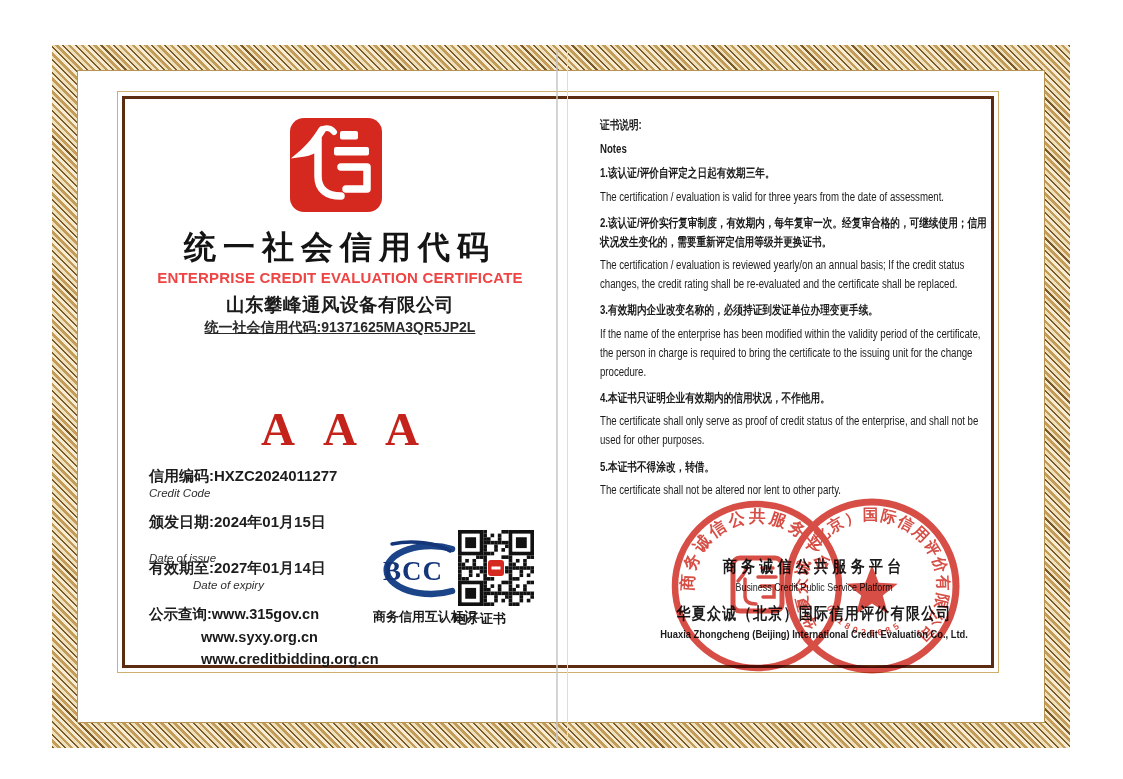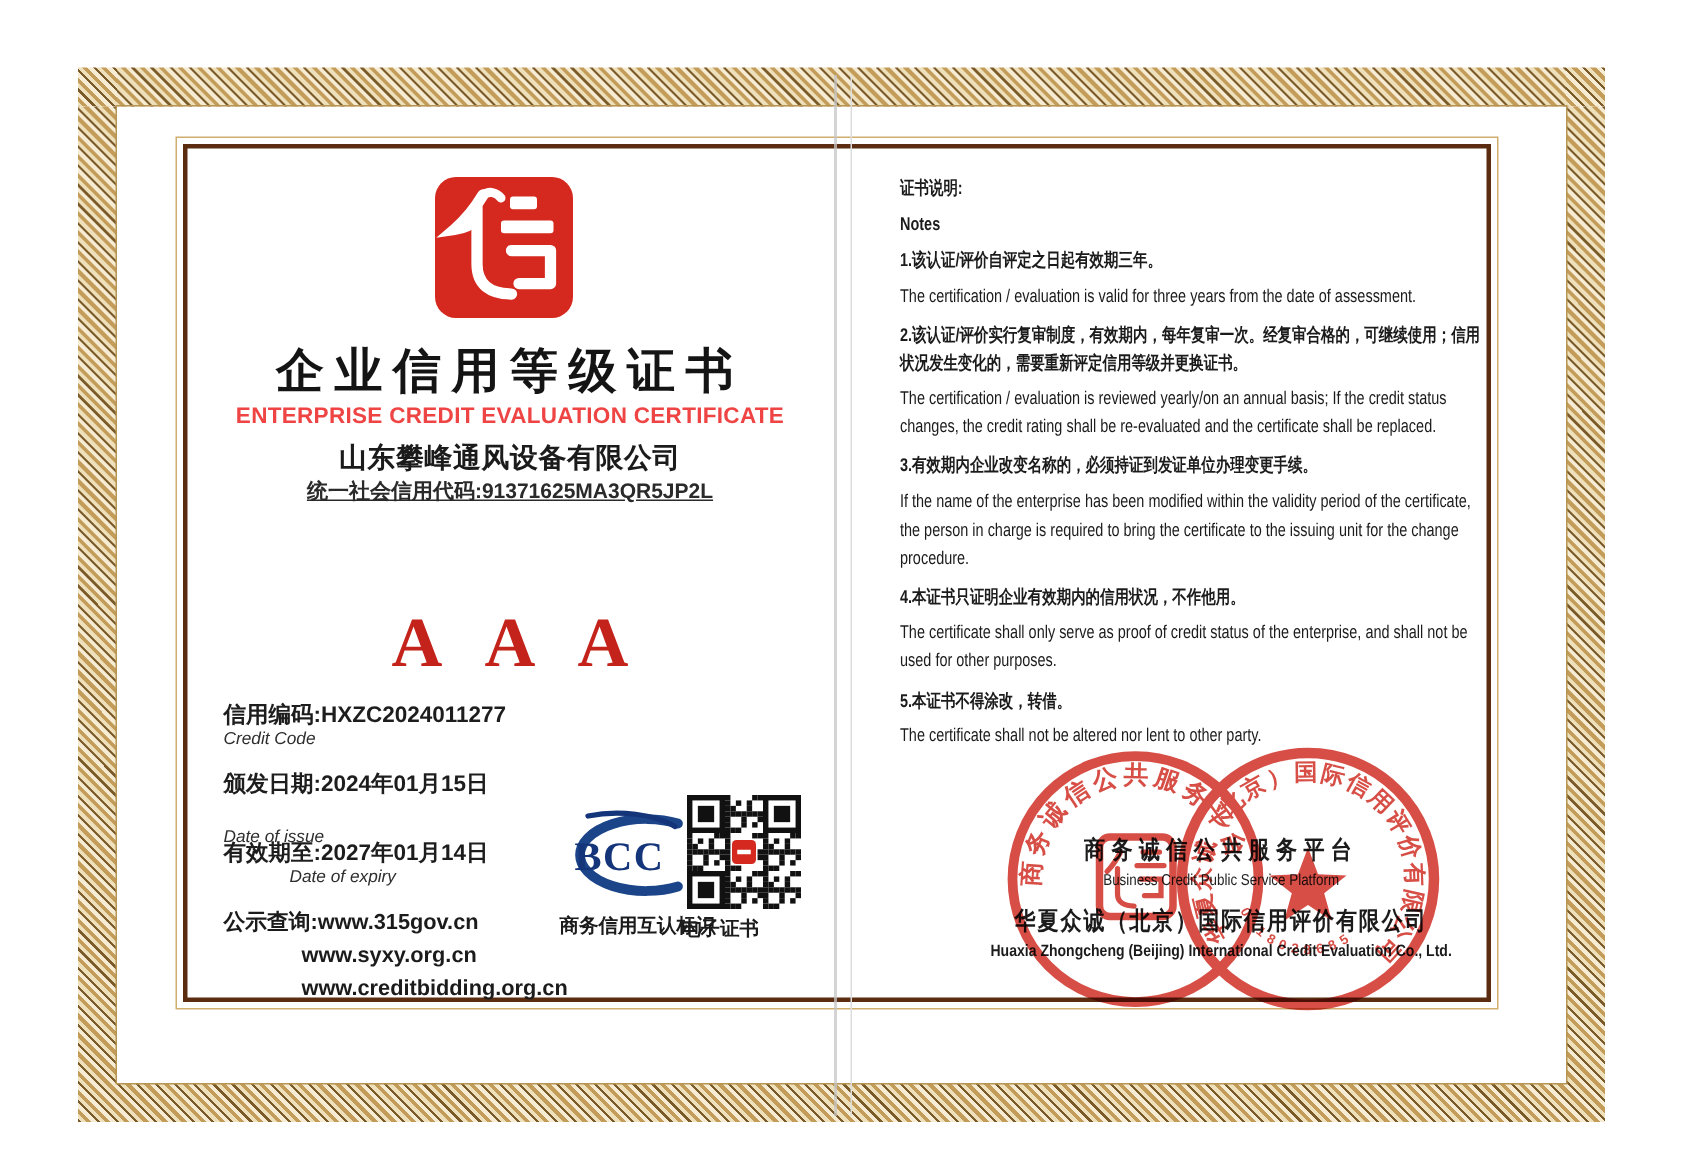--- a/index.html
+++ b/index.html
@@ -72,21 +72,21 @@
 
   <svg class="seal-logo" width="96" height="98" viewBox="0 0 96 98">
     <rect x="2" y="2" width="92" height="94" rx="14" fill="#d5281e"></rect>
     <path d="M34,14 C28,24 22,31 15,37 C22,36 27,33 30,30 L30,60 C30,74 39,80 53,80" stroke="#ffffff" stroke-width="7.5" fill="none" stroke-linecap="round"></path>
     <path d="M34,14 C38,11 43,12 46,16" stroke="#ffffff" stroke-width="6" fill="none" stroke-linecap="round"></path>
     <rect x="52" y="15" width="18" height="8.5" rx="2" fill="#ffffff"></rect>
     <rect x="46" y="31" width="35" height="8.5" rx="2" fill="#ffffff"></rect>
     <path d="M53,51 H79 V73 H58" stroke="#ffffff" stroke-width="7.5" fill="none" stroke-linejoin="round" stroke-linecap="round"></path>
   </svg>
 
-  <div class="lp-center title-cn" style="position:absolute;">企业信用等级证书</div>
+  <div class="lp-center title-cn" style="position:absolute;">统一社会信用代码</div>
   <div class="lp-center title-en" style="position:absolute;">ENTERPRISE CREDIT EVALUATION CERTIFICATE</div>
   <div class="lp-center company" style="position:absolute;">山东攀峰通风设备有限公司</div>
   <div class="lp-center uscc" style="position:absolute;">统一社会信用代码:91371625MA3QR5JP2L</div>
   <div class="lp-center rating" style="position:absolute;">AAA</div>
 
   <div class="dl-cn" style="top:467px;">信用编码:HXZC2024011277</div>
   <div class="dl-en" style="top:487px;">Credit Code</div>
   <div class="dl-cn" style="top:513px;">颁发日期:2024年01月15日</div>
   <div class="dl-en" style="top:552px;text-align:center;">Date of issue</div>
   <div class="dl-cn" style="top:559px;">有效期至:2027年01月14日</div>

